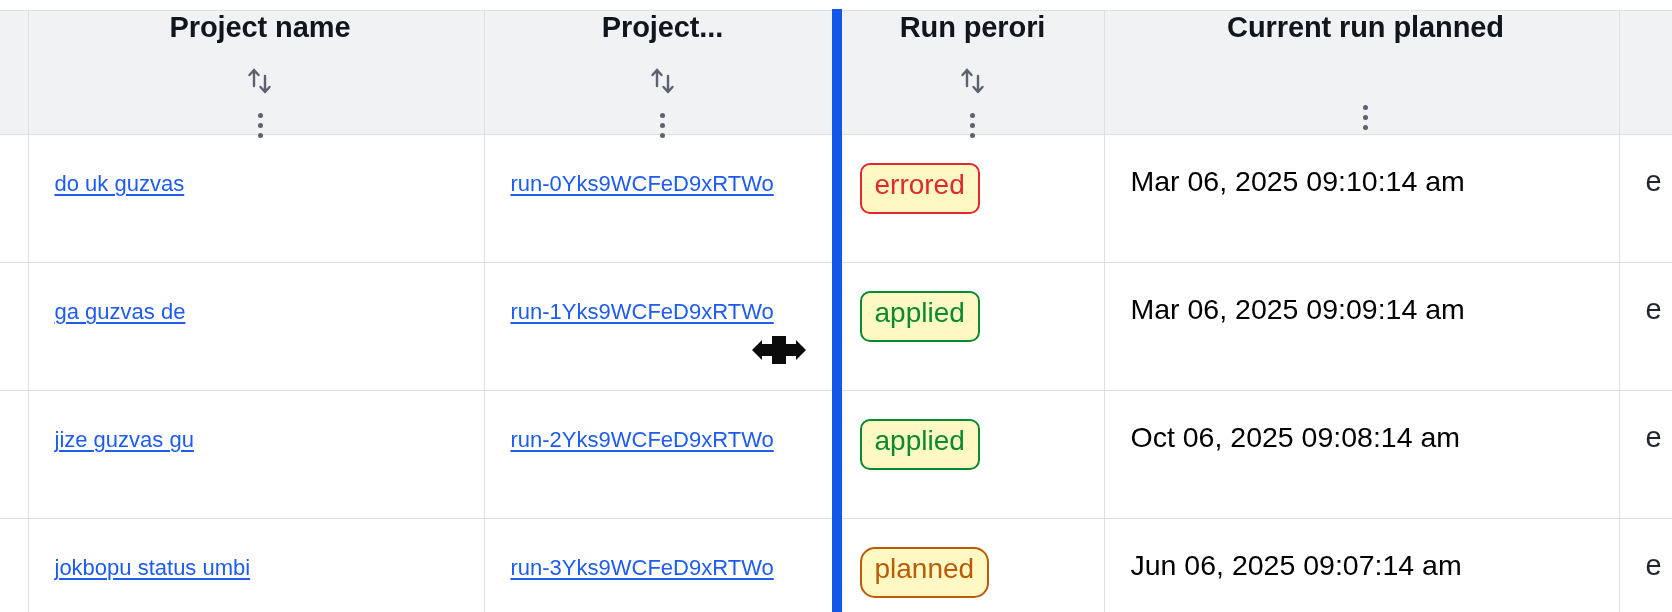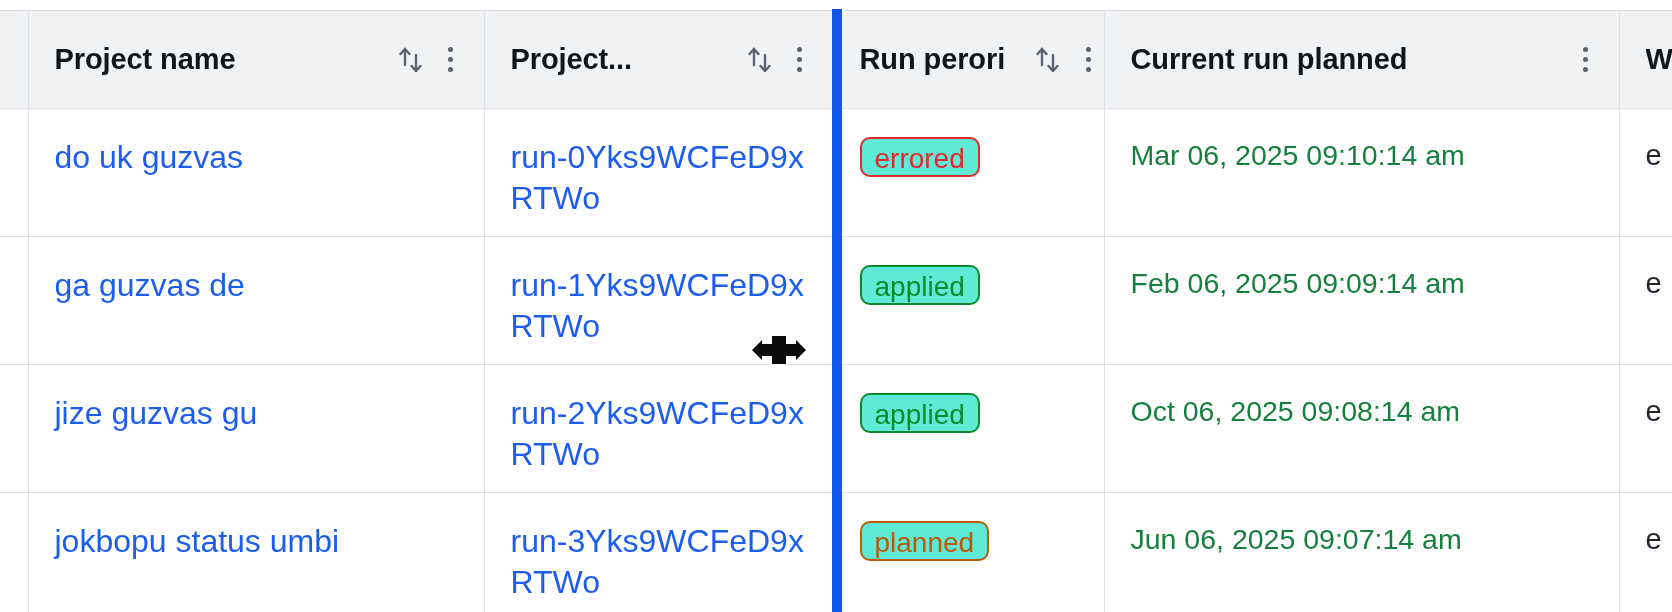--- a/index.html
+++ b/index.html
@@ -36,23 +36,24 @@
   
   thead th{
     height:97px;
     background:#f1f2f4;
     border-top:1px solid #dcdfe4;
     border-bottom:1px solid #dcdfe4;
   }
   thead th.stub{background:#f1f2f4;}
   .hcell{
     display:flex;align-items:center;
-    height:97px;
+    height:123px;
     padding:0 18px 0 26px;
     gap:10px;
+    flex-direction:column;
   }
   .hlabel{
     font-size:29px;
     font-weight:700;
     color:#11161d;
     letter-spacing:-0.1px;
     white-space:nowrap;
     overflow:hidden;
     flex:0 0 auto;
   }
@@ -71,47 +72,48 @@
     background:#ffffff;
     border-bottom:1px solid #dcdfe4;
   }
   tbody td.stub{border-right:1px solid #dcdfe4;}
   .cell{
     padding:28px 18px 0 26px;
     font-size:29px;
     color:#1f242e;
     line-height:1.28;
   }
-  .cell.date{white-space:nowrap;font-size:28.5px;color:#15803d;}
+  .cell.date{white-space:nowrap;font-size:28.5px;color:#000000;}
   a.link{
     color:#1d5cf0;
+    text-decoration:underline;
     text-underline-offset:3px;
     text-decoration-thickness:2px;
-    font-size:32px;
+    font-size:22px;
     cursor:pointer;
     word-break:break-all;
   }
   a.link.runid{display:inline-block;max-width:300px;line-height:1.27;}
 
   
   .pill{
     display:inline-block;
     box-sizing:border-box;
     border:2px solid currentColor;
     border-radius:10px;
-    padding:5px 13px 1px 13px;
+    padding:5px 13px 12px 13px;
     font-size:28px;
     line-height:1.08;
-    background:#5eead4;
+    background:#fef9c3;
     white-space:nowrap;
     text-align:center;
   }
   .pill.errored{color:#e0282e;}
   .pill.applied{color:#0a8a2f;}
-  .pill.planned{color:#bc5a08;}
+  .pill.planned{color:#bc5a08;border-radius:15px;}
 
   
   #resize-line{
     position:absolute;
     left:832px;top:9px;
     width:10px;height:603px;
     background:#1257e8;
     z-index:40;
   }
   
@@ -249,21 +251,21 @@
         <td>
           <div class="cell"><a class="link">ga guzvas de</a></div>
         </td>
         <td>
           <div class="cell"><a class="link runid">run-1Yks9WCFeD9xRTWo</a></div>
         </td>
         <td>
           <div class="cell"><span class="pill applied">applied</span></div>
         </td>
         <td>
-          <div class="cell date">Feb 06, 2025 09:09:14 am</div>
+          <div class="cell date">Mar 06, 2025 09:09:14 am</div>
         </td>
         <td>
           <div class="cell">e</div>
         </td>
       </tr>
 
       <tr>
         <td class="stub"></td>
         <td>
           <div class="cell"><a class="link">jize guzvas gu</a></div>

